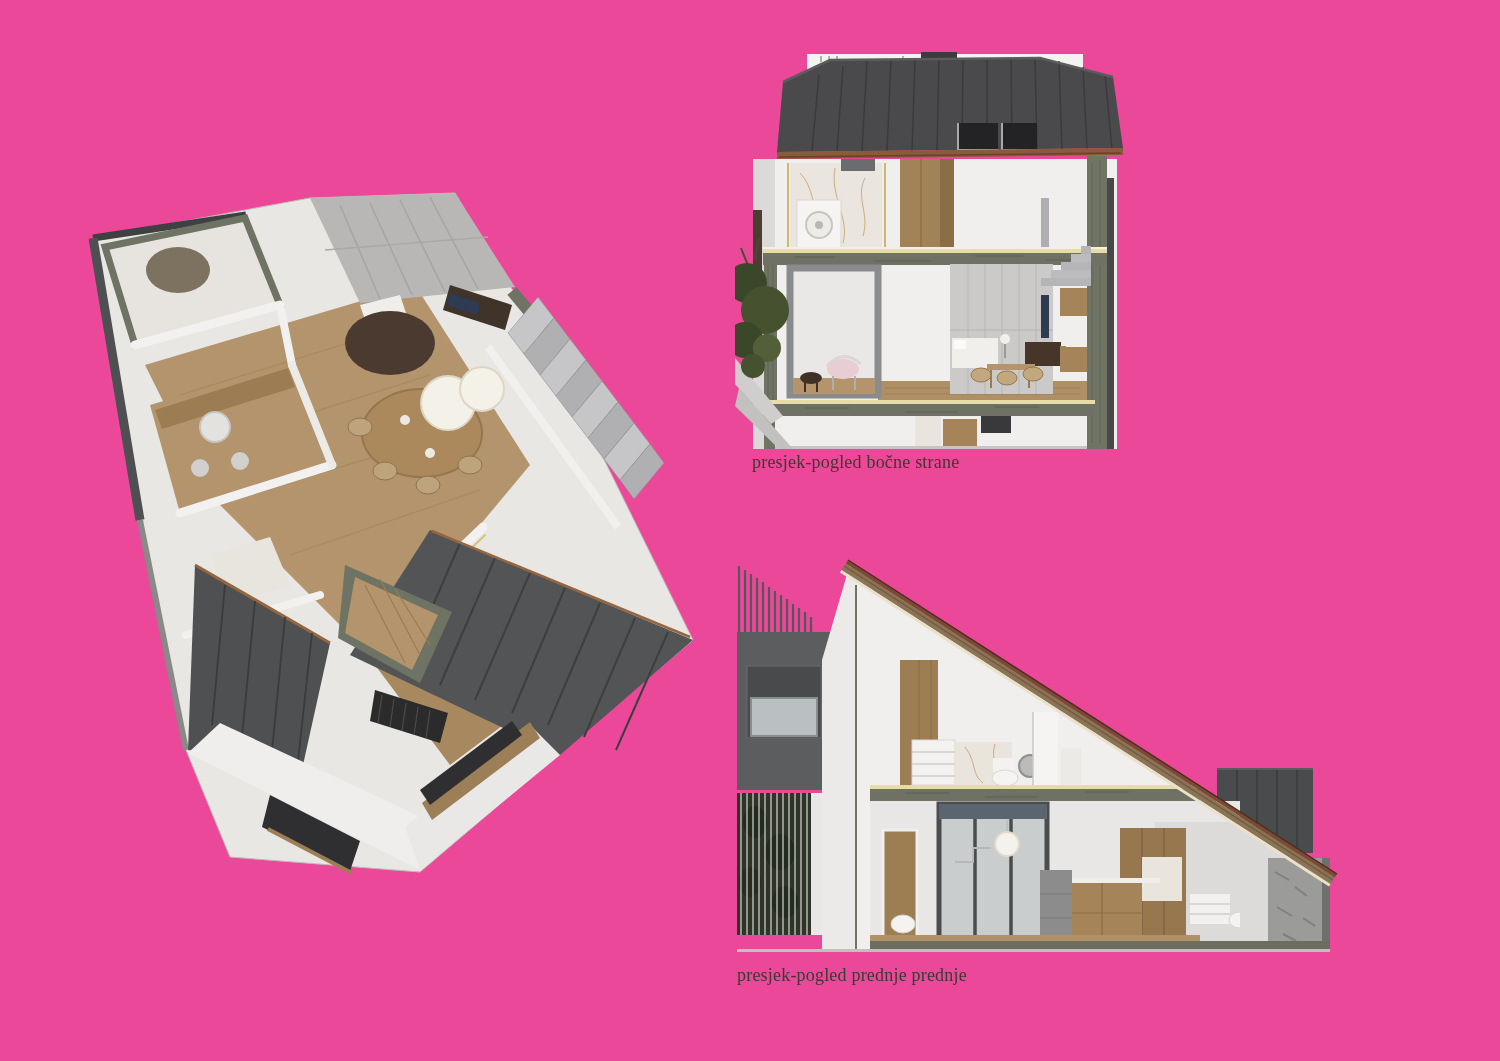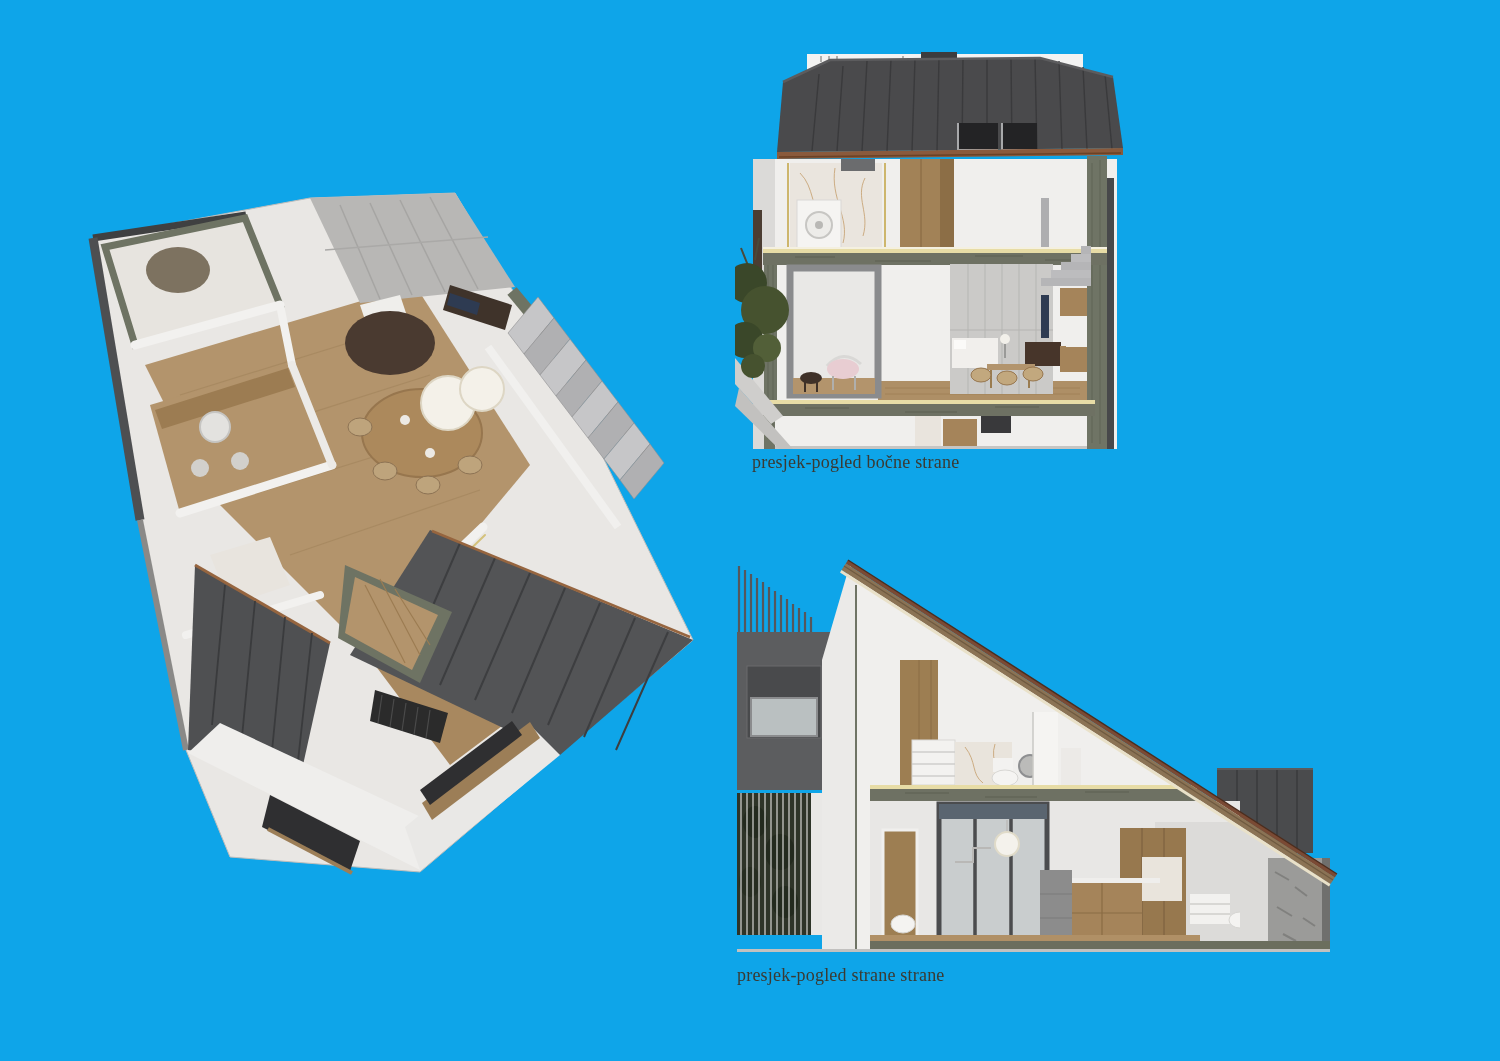--- a/index.html
+++ b/index.html
@@ -1,17 +1,17 @@
 <!DOCTYPE html>
 <html><head>
 <meta charset="utf-8">
 <style>
   html,body{margin:0;padding:0;}
   body{background:#d8d8d8;font-family:"Liberation Serif","DejaVu Serif",serif;}
-  #sheet{position:relative;width:1500px;height:1061px;background:#0ea5e9;overflow:hidden;}
+  #sheet{position:relative;width:1500px;height:1061px;background:#ec4899;overflow:hidden;}
   .view{position:absolute;}
   .caption{position:absolute;font-size:18px;color:#3b3a32;letter-spacing:.2px;white-space:nowrap;}
   svg{display:block;}
 </style>
 </head>
 <body>
 
 <div id="sheet">
 
   <svg class="view" style="left:60px;top:165px" width="660" height="740" viewBox="0 0 660 740">
@@ -327,14 +327,14 @@
     <g>
       <polygon points="123,8 612,322 609.8,325.4 120.8,11.4" fill="#7a4a34"></polygon>
       <polygon points="120.8,11.4 609.8,325.4 605.5,332.1 116.5,18.1" fill="#8b7355"></polygon>
       <path d="M119,14 L608,328" stroke="#6f5a40" stroke-width="1.2"></path>
       <polygon points="116.5,18.1 605.5,332.1 604,334.6 115,20.6" fill="#e9e1c9"></polygon>
       <path d="M123,8 L612,322" stroke="#4c2d1e" stroke-width="1.4"></path>
     </g>
   </svg>
 
   <div class="caption" style="left:752px;top:452px">presjek-pogled bočne strane</div>
-  <div class="caption" style="left:737px;top:965px">presjek-pogled strane strane</div>
+  <div class="caption" style="left:737px;top:965px">presjek-pogled prednje prednje</div>
 </div>
 
 </body></html>

